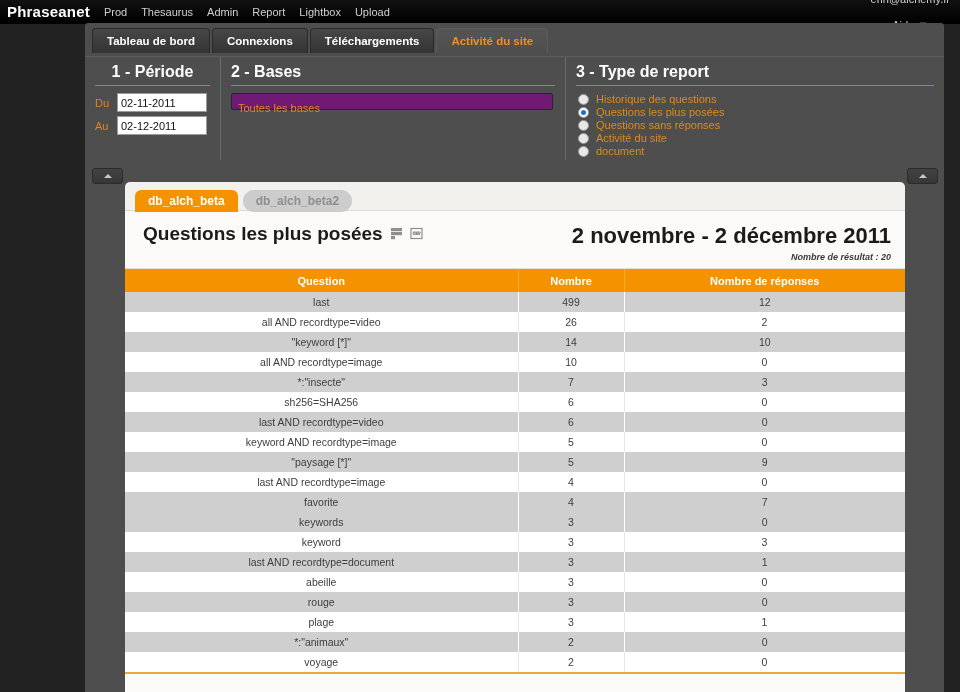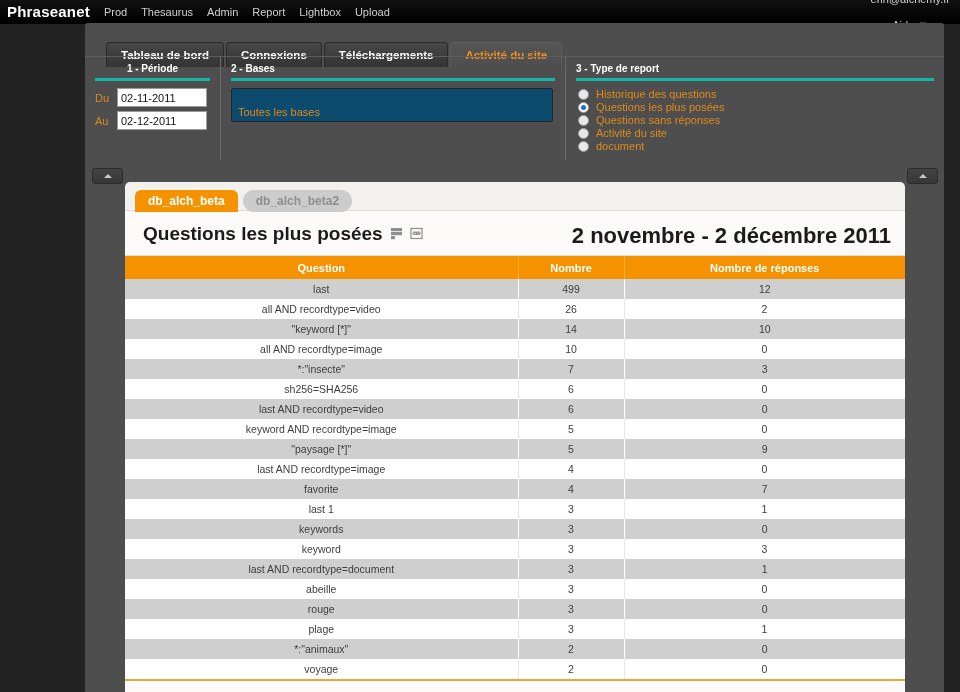--- a/index.html
+++ b/index.html
@@ -29,22 +29,22 @@
 
   
   #panel{
     position:absolute;left:85px;top:23px;width:859px;height:669px;
     background:#4e4e4e;
     border-radius:3px 3px 0 0;
   }
 
   
   #tabstrip{
-    position:absolute;left:85px;top:40px;height:27px;
-    display:flex;align-items:flex-end;gap:2px;padding-left:21px;
+    position:absolute;left:85px;top:26px;height:27px;
+    display:flex;align-items:flex-end;gap:2px;padding-left:7px;
   }
   .tab{
     height:25px;box-sizing:border-box;
     display:flex;align-items:center;justify-content:center;
     padding:0 14px;
     font-size:11.5px;font-weight:bold;color:#ffffff;
     background:#3a3a3a;
     background:linear-gradient(#474747,#343434);
     border:1px solid #2a2a2a;border-bottom:none;
     border-radius:4px 4px 0 0;
@@ -62,39 +62,39 @@
     position:absolute;left:85px;top:56px;width:859px;height:104px;
     box-sizing:border-box;
     border-top:1px solid #5d5d5d;
     display:flex;
   }
   .fcol{box-sizing:border-box;padding:6px 10px 0 10px;position:relative;}
   .fcol.c1{width:136px;border-right:1px solid #6a6a6a;}
   .fcol.c2{width:345px;border-right:1px solid #6a6a6a;}
   .fcol.c3{flex:1;}
   .fhead{
-    color:#ffffff;font-size:10px;font-weight:bold;
+    color:#ffffff;font-size:16px;font-weight:bold;
     padding-bottom:4px;margin-bottom:7px;
-    border-bottom:3px solid #14b8a6;
+    border-bottom:1px solid #14b8a6;
     white-space:nowrap;
   }
   .fcol.c1 .fhead{text-align:center;}
   .daterow{display:flex;align-items:center;margin-bottom:4px;}
   .dlabel{color:#d98a1a;font-size:11px;width:22px;}
   .dinput{
     width:82px;height:15px;box-sizing:content-box;
     background:#ffffff;border:1px solid #9a9a9a;
     font-family:"Liberation Sans",sans-serif;font-size:11px;color:#111;
     padding:1px 3px;
   }
   #basesbox{
     width:322px;height:17px;box-sizing:border-box;
-    background:#0c4a6e;border:1px solid #262626;border-radius:2px;
+    background:#701a75;border:1px solid #262626;border-radius:2px;
     color:#e08a18;font-size:11px;
-    padding:16px 6px;line-height:15px;
+    padding:7px 6px;line-height:15px;
     cursor:pointer;
   }
   .radiorow{display:flex;align-items:center;margin-bottom:1px;cursor:pointer;}
   .radio{
     width:9px;height:9px;border-radius:50%;
     background:#e8e8e8;
     border:1px solid #9a9a9a;
     margin-right:7px;margin-left:2px;
     position:relative;flex:none;
   }
@@ -278,20 +278,21 @@
         <span class="mini-icon">
           <svg width="13" height="13" viewBox="0 0 13 13">
             <rect x="1" y="1.5" width="11" height="10" fill="none" stroke="#8f8f8f" stroke-width="1.2"></rect>
             <rect x="3" y="4" width="7" height="4" fill="#c9c9c9"></rect>
             <text x="6.5" y="7.6" font-size="4" fill="#6a6a6a" text-anchor="middle" font-family="Liberation Sans, sans-serif">CSV</text>
           </svg>
         </span>
       </div>
       <div id="rright">
         <div id="daterange">2 novembre - 2 décembre 2011</div>
+        <div id="nbres">Nombre de résultat : 20</div>
       </div>
     </div>
 
     <table id="report">
       <colgroup>
         <col class="col-q">
           <col class="col-n">
           <col class="col-r">
       </colgroup>
       <thead>
@@ -350,25 +351,20 @@
           <tr class="even">
             <td>last AND recordtype=image</td>
             <td>4</td>
             <td>0</td>
           </tr>
           <tr class="odd">
             <td>favorite</td>
             <td>4</td>
             <td>7</td>
           </tr>
-          <tr class="even">
-            <td>last 1</td>
-            <td>3</td>
-            <td>1</td>
-          </tr>
           <tr class="odd">
             <td>keywords</td>
             <td>3</td>
             <td>0</td>
           </tr>
           <tr class="even">
             <td>keyword</td>
             <td>3</td>
             <td>3</td>
           </tr>

